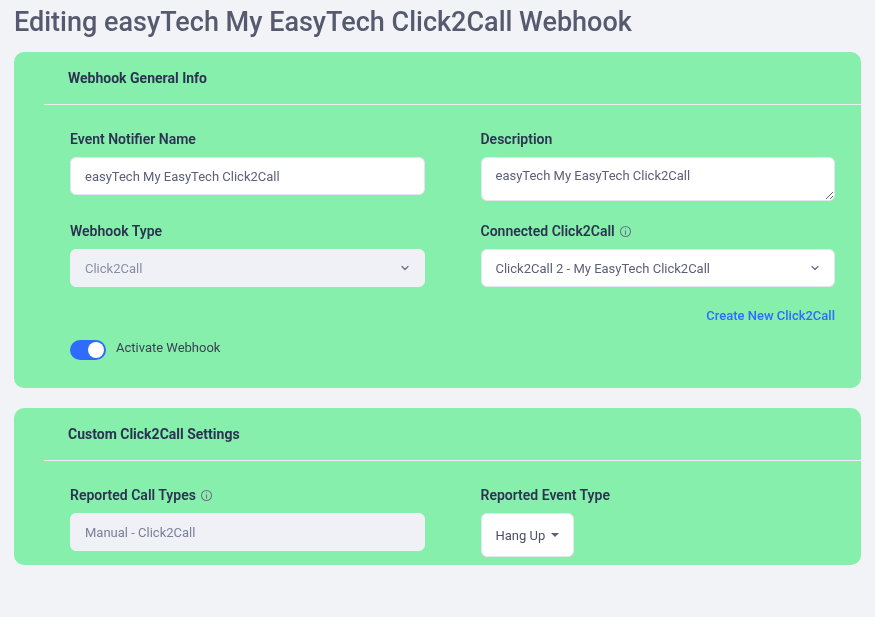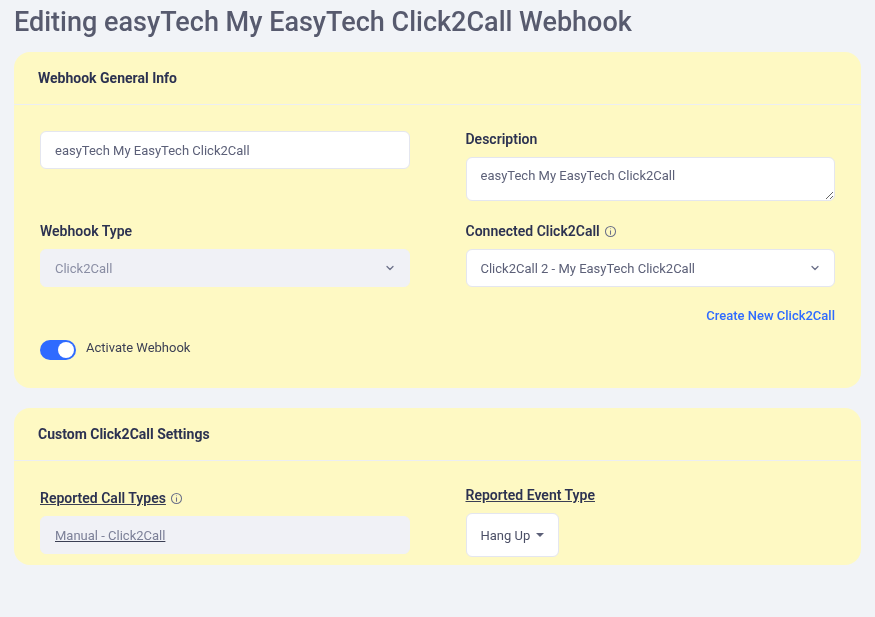--- a/index.html
+++ b/index.html
@@ -19,23 +19,24 @@
       padding: 0 14px 14px 14px;
     }
     h1.page-title {
       font-size: 27px;
       font-weight: 500;
       color: #575a6e;
       margin-bottom: 14px;
       padding-top: 6px;
     }
     .card {
-      background: #fef9c3;
-      border-radius: 16px;
+      background: #86efac;
+      border-radius: 10px;
       margin-bottom: 20px;
+      padding-left: 30px;
     }
     .card-header {
       padding: 18px 24px;
       border-bottom: 1px solid #eceef3;
     }
     .card-header-title {
       font-size: 14px;
       font-weight: 700;
       color: #2c3251;
     }
@@ -181,22 +182,21 @@
     }
     .caret-down {
       width: 0;
       height: 0;
       border-left: 4px solid transparent;
       border-right: 4px solid transparent;
       border-top: 4px solid #5c6078;
     }
     .form-row.reported {
       margin-bottom: 0;
-      align-items: center;
-      text-decoration: underline;
+      align-items: flex-start;
     }
     .reported .form-col .select-box {
       background: #f0f1f6;
       border-color: #f0f1f6;
       color: #7c8098;
     }
     .card-body.settings {
       padding: 26px 26px 8px 26px;
     }
   </style>
@@ -206,20 +206,21 @@
 <div class="page">
   <h1 class="page-title">Editing easyTech My EasyTech Click2Call Webhook</h1>
 
   <div class="card">
     <div class="card-header">
       <div class="card-header-title">Webhook General Info</div>
     </div>
     <div class="card-body">
       <div class="form-row">
         <div class="form-col">
+          <label class="form-label">Event Notifier Name</label>
           <input class="text-input" type="text" value="easyTech My EasyTech Click2Call" style="">
         </div>
         <div class="form-col">
           <label class="form-label">Description</label>
           <textarea class="textarea-input" style="">easyTech My EasyTech Click2Call</textarea>
         </div>
       </div>
 
       <div class="form-row" style="margin-bottom:0;">
         <div class="form-col">

